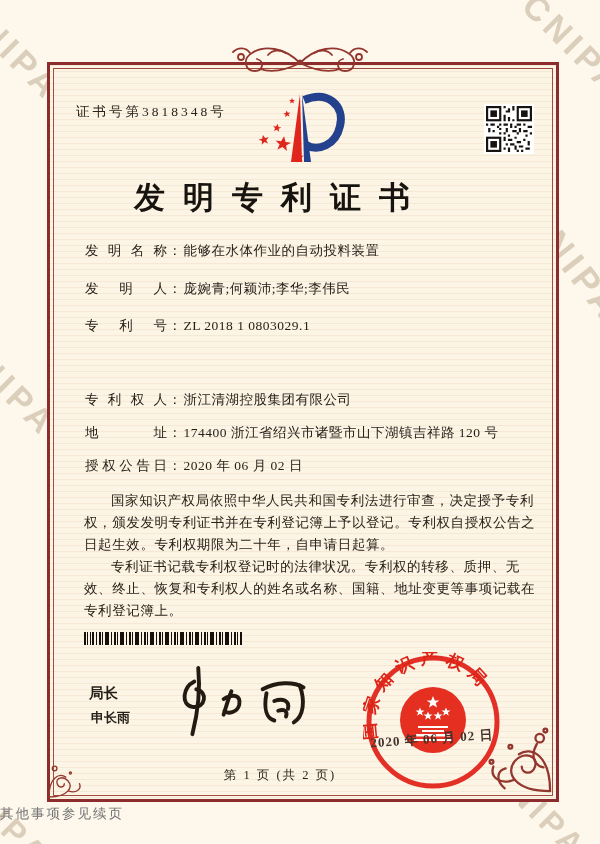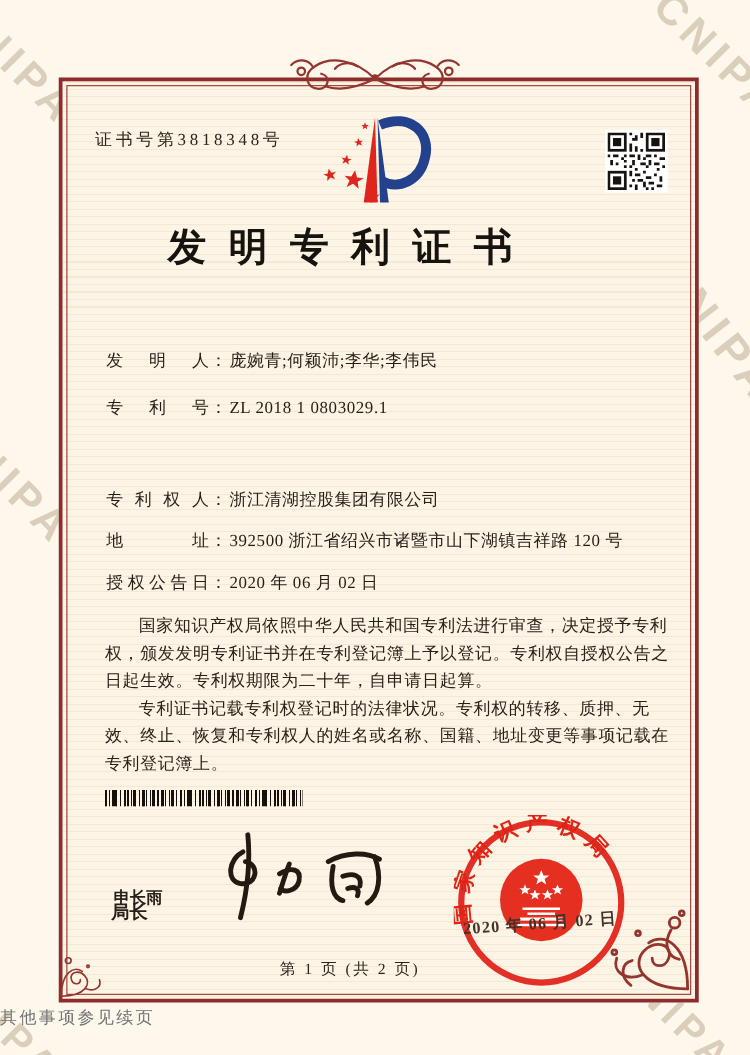--- a/index.html
+++ b/index.html
@@ -37,21 +37,21 @@
   .paras{position:absolute;left:84px;top:490px;width:462px;}
   .paras p{margin:0;font-size:13.5px;line-height:22px;text-indent:2em;
            letter-spacing:0.6px;color:#2a2119;}
 
   .barcode{position:absolute;left:84px;top:632px;width:158px;height:13px;
      background-image:
        repeating-linear-gradient(90deg,#15100c 0 1px,rgba(0,0,0,0) 1px 3px),
        repeating-linear-gradient(90deg,#15100c 0 2px,rgba(0,0,0,0) 2px 7.5px);}
 
   .signerTitle{position:absolute;left:89px;top:684px;font-size:14.5px;font-weight:600;
-     font-family:"Liberation Sans","DejaVu Sans",sans-serif;color:#26201a;margin-top:36px;}
+     font-family:"Liberation Sans","DejaVu Sans",sans-serif;color:#26201a;}
   .signerName{position:absolute;left:91px;top:709px;font-size:13px;font-weight:600;
      font-family:"Liberation Sans","DejaVu Sans",sans-serif;color:#26201a;}
   .signature{position:absolute;left:168px;top:662px;width:158px;height:78px;}
 
   .seal{position:absolute;left:363px;top:652px;width:140px;height:140px;z-index:5;}
   .sealDate{position:absolute;left:352px;top:730px;width:160px;text-align:center;z-index:6;
      font-size:13px;font-weight:600;color:#43322a;transform:rotate(-4deg);letter-spacing:1px;}
 
   .pageNum{position:absolute;left:0;top:767px;width:560px;text-align:center;
      font-size:12.5px;color:#2a241d;letter-spacing:2px;}
@@ -145,31 +145,34 @@
         <rect x="1" y="15" width="5" height="5" fill="#fff"></rect>
       <rect x="2" y="2" width="3" height="3"></rect>
         <rect x="16" y="2" width="3" height="3"></rect>
         <rect x="2" y="16" width="3" height="3"></rect>
       <path d="M8 0h1v1h-1z M10 1h1v1h-1z M9 2h2v1h-2z M8 4h1v2h-1z M10 5h1v1h-1z M12 0h1v2h-1z M8 6h1v1h-1z M10 6h1v1h-1z M12 6h1v1h-1z M0 8h1v1h-1z M2 8h2v1h-2z M5 9h1v1h-1z M1 10h1v2h-1z M3 11h1v1h-1z M6 8h1v1h-1z M6 10h1v1h-1z M6 12h1v1h-1z M8 8h2v1h-2z M11 8h1v2h-1z M13 9h1v1h-1z M9 10h1v2h-1z M12 11h2v1h-2z M8 12h1v1h-1z M10 13h1v1h-1z M14 8h2v1h-2z M17 8h1v1h-1z M19 9h2v1h-2z M15 10h1v2h-1z M17 11h2v1h-2z M20 12h1v1h-1z M14 12h1v1h-1z M18 13h1v1h-1z M8 14h1v2h-1z M10 15h2v1h-2z M13 14h1v1h-1z M9 17h1v1h-1z M11 17h2v1h-2z M8 19h1v1h-1z M10 19h1v2h-1z M13 18h1v2h-1z M14 16h2v1h-2z M17 15h1v1h-1z M19 16h1v2h-1z M15 18h2v1h-2z M18 19h2v1h-2z M14 20h1v1h-1z M16 20h1v1h-1z"></path>
     </g>
   </svg>
 
   <div class="title">发明专利证书</div>
 
+  <div class="row" style="top:242px;">
+    <span class="lbl">发明名称</span><span class="colon">：</span><span class="val">能够在水体作业的自动投料装置</span>
+  </div>
   <div class="row" style="top:280px;">
     <span class="lbl">发明人</span><span class="colon">：</span><span class="val">庞婉青;何颖沛;李华;李伟民</span>
   </div>
   <div class="row" style="top:317px;">
     <span class="lbl">专利号</span><span class="colon">：</span><span class="val">ZL 2018 1 0803029.1</span>
   </div>
   <div class="row" style="top:391px;">
     <span class="lbl">专利权人</span><span class="colon">：</span><span class="val">浙江清湖控股集团有限公司</span>
   </div>
   <div class="row" style="top:424px;">
-    <span class="lbl">地址</span><span class="colon">：</span><span class="val">392500 浙江省绍兴市诸暨市山下湖镇吉祥路 120 号</span>
+    <span class="lbl">地址</span><span class="colon">：</span><span class="val">174400 浙江省绍兴市诸暨市山下湖镇吉祥路 120 号</span>
   </div>
   <div class="row" style="top:457px;">
     <span class="lbl">授权公告日</span><span class="colon">：</span><span class="val">2020 年 06 月 02 日</span>
   </div>
 
   <div class="paras">
     <p>国家知识产权局依照中华人民共和国专利法进行审查，决定授予专利权，颁发发明专利证书并在专利登记簿上予以登记。专利权自授权公告之日起生效。专利权期限为二十年，自申请日起算。</p>
     <p>专利证书记载专利权登记时的法律状况。专利权的转移、质押、无效、终止、恢复和专利权人的姓名或名称、国籍、地址变更等事项记载在专利登记簿上。</p>
   </div>
 

